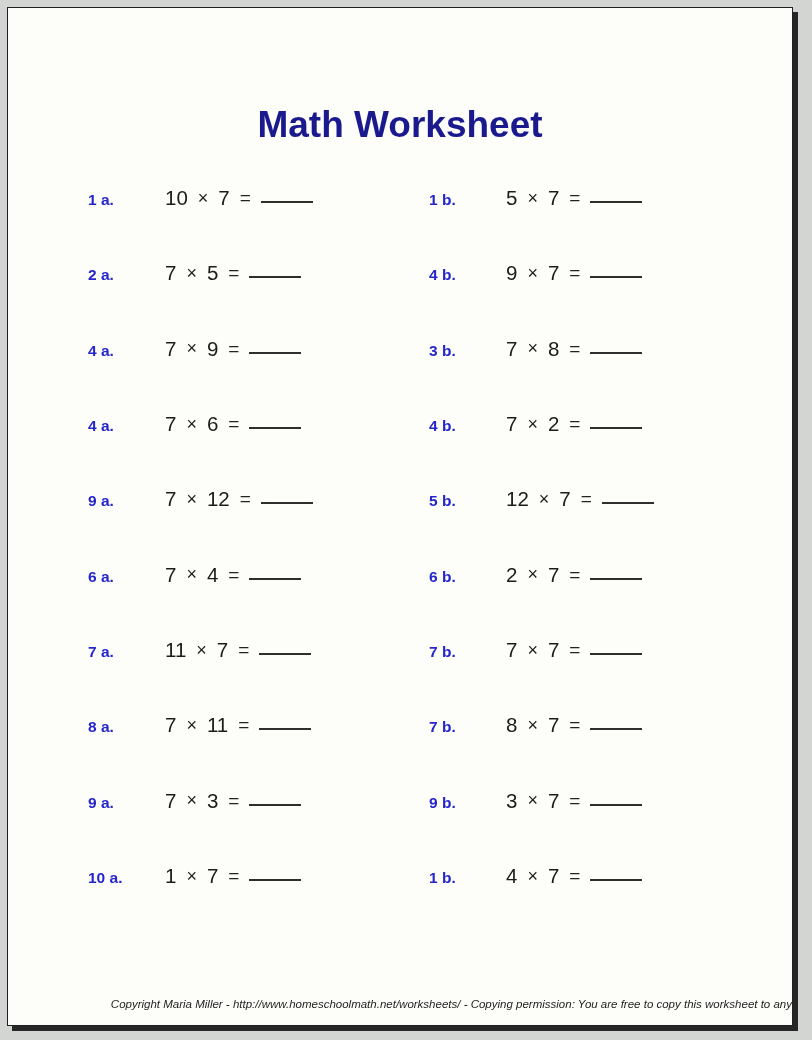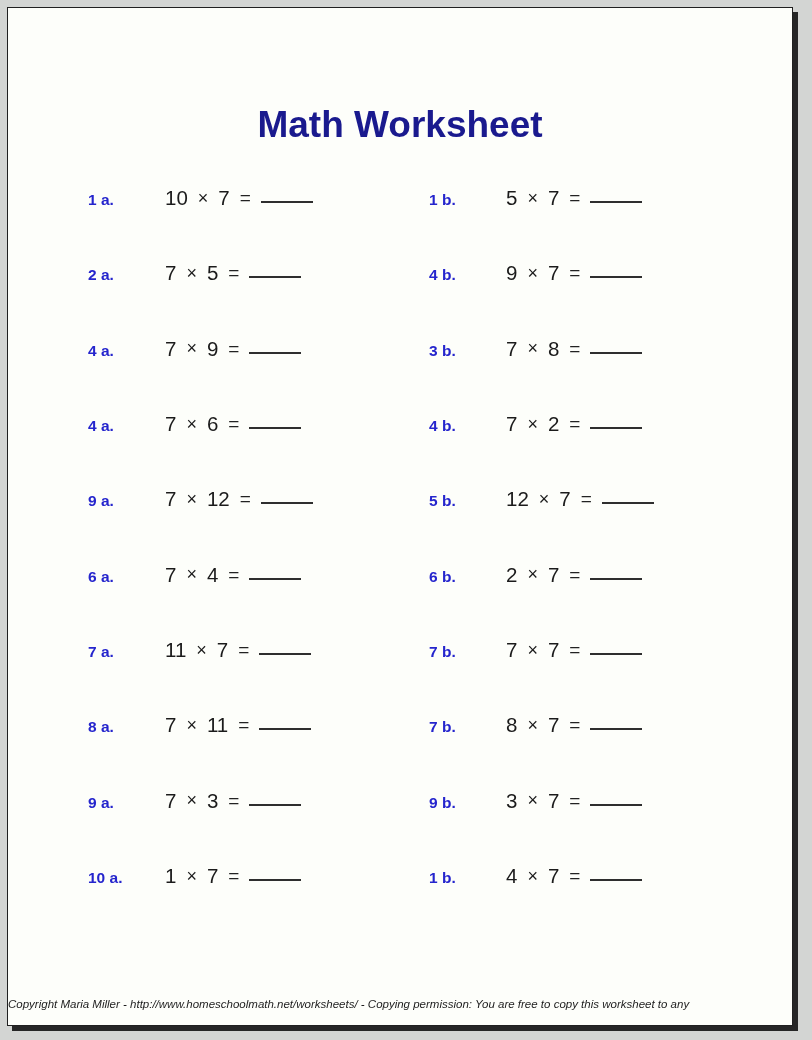--- a/index.html
+++ b/index.html
@@ -100,21 +100,21 @@
     border-bottom: 2px solid #2e2e2e;
     position: relative;
     top: 4px;
   }
   
   .footer {
     position: absolute;
     bottom: 10px;
     left: 0;
     width: 100%;
-    text-align: left;
+    text-align: right;
     font-style: italic;
     font-size: 11.5px;
     line-height: 22px;
     color: #1d1d1d;
   }
 </style>
 </head>
 <body>
 
 <div class="paper">

